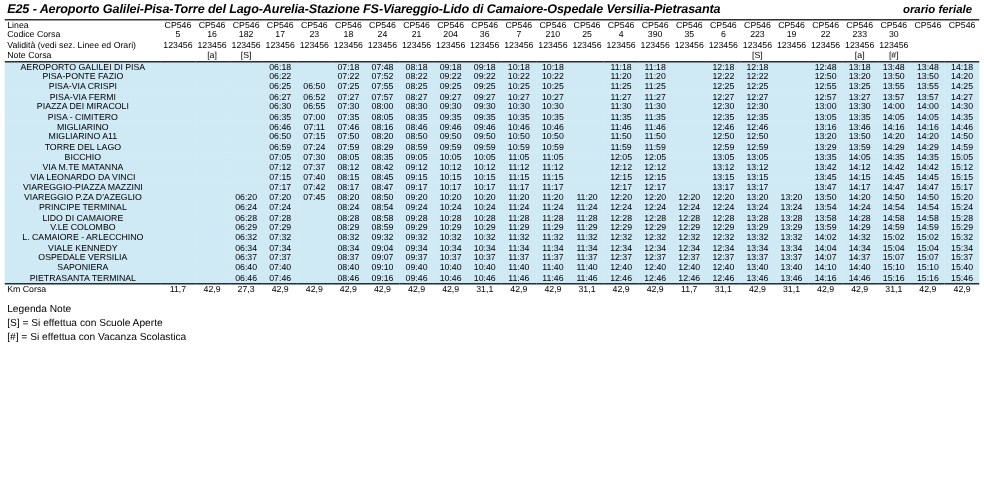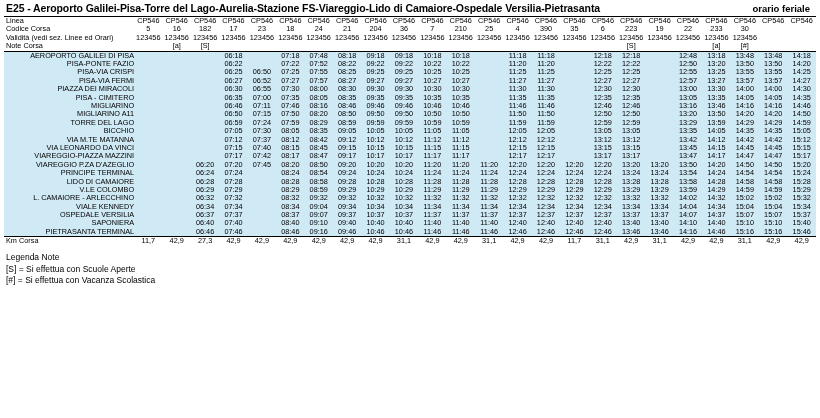--- a/index.html
+++ b/index.html
@@ -16,20 +16,21 @@
     overflow: hidden;
   }
   .title-bar {
     display: flex;
     align-items: center;
     justify-content: space-between;
     padding: 2px 6px 2px 6px;
     font-size: 10.5px;
     font-weight: bold;
     color: #000;
+    font-style: italic;
   }
   .title-main { letter-spacing: -0.1px; }
   .title-right { font-size: 9.5px; font-weight: bold; padding-right: 4px; }
 
   table.sched {
     border-collapse: collapse;
     width: 812px;
     margin-left: 4px;
     table-layout: fixed;
   }
@@ -47,21 +48,21 @@
     padding: 1px 0;
   }
   .hdr-label {
     text-align: left !important;
     padding-left: 2px !important;
     font-size: 7.2px;
   }
   .note-row td { height: 9px; }
 
   .stop-name {
-    text-align: right;
+    text-align: center;
     padding-left: 2px;
     font-size: 7.4px;
     color: #000;
   }
   .time-cell {
     text-align: center;
     font-size: 7.4px;
   }
 
   .band {

